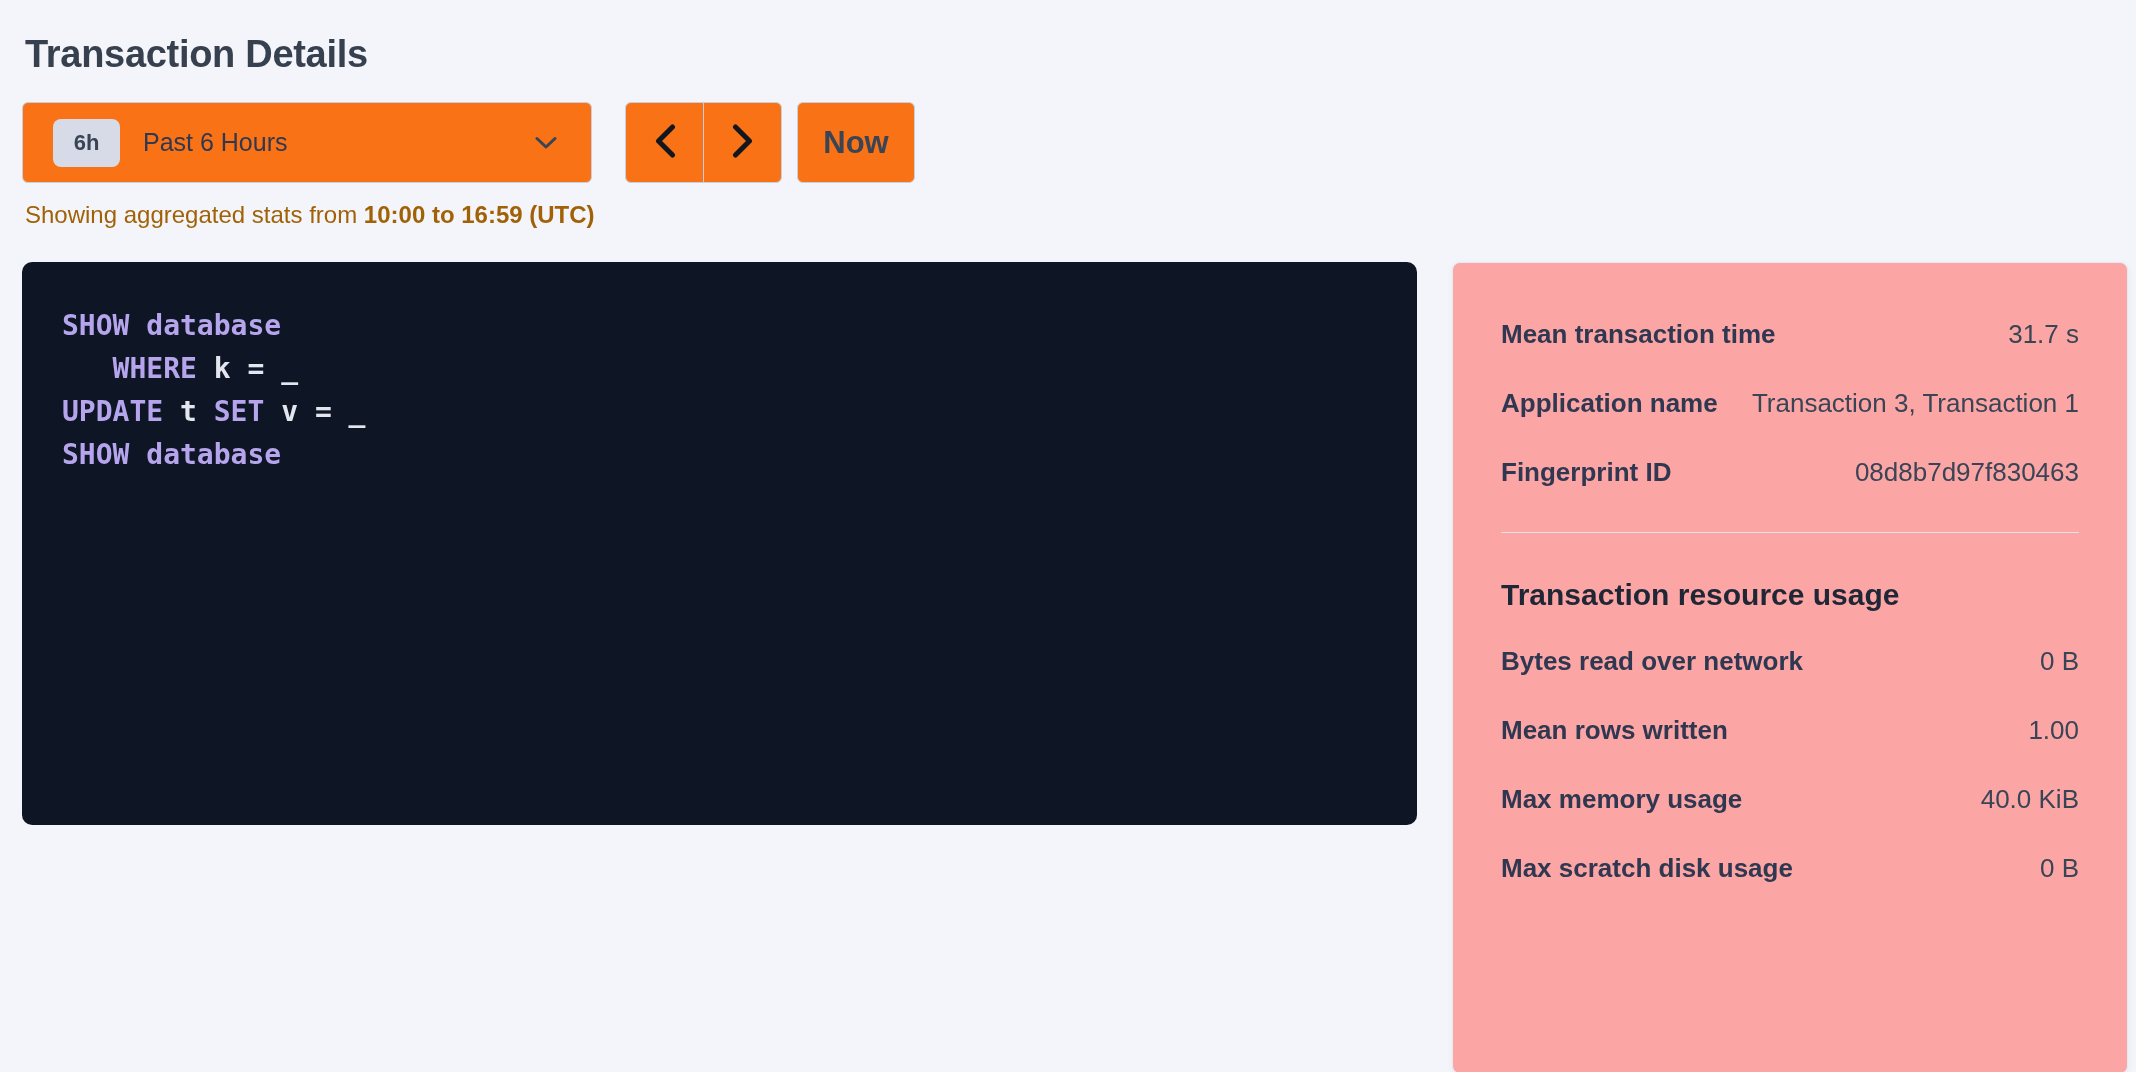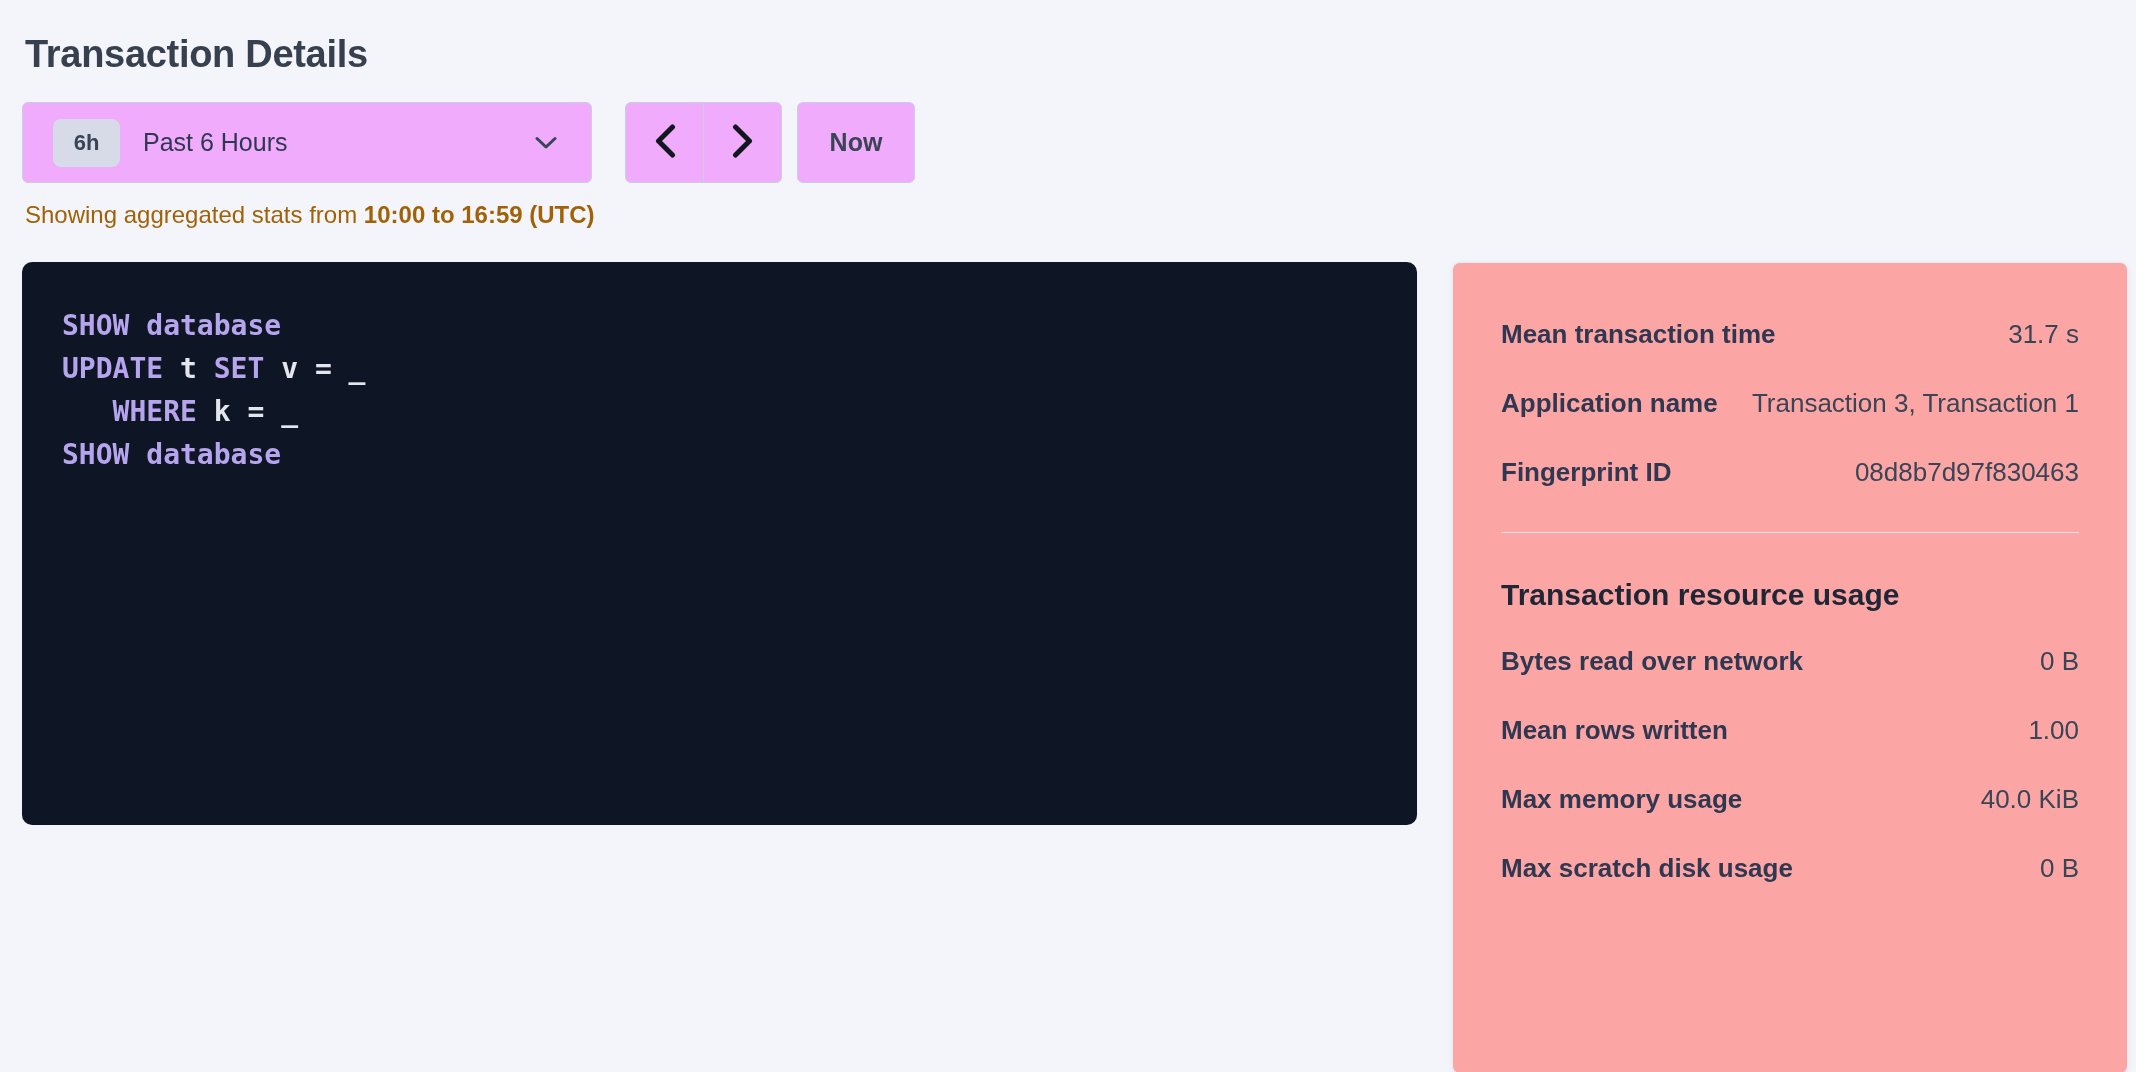--- a/index.html
+++ b/index.html
@@ -14,21 +14,21 @@
 
   .page-title {
     margin: 8px 0 0 3px;
     font-size: 38px; line-height: 48px; font-weight: 700;
     color: #36404f; letter-spacing: -0.3px;
   }
 
   
   .controls { display: flex; align-items: stretch; height: 81px; margin-top: 24px; }
   .ctl-btn {
-    background: #f0abfc; border: 1px solid #c9cfe0; cursor: pointer;
+    background: #f97316; border: 1px solid #c9cfe0; cursor: pointer;
     font-family: "Liberation Sans", sans-serif; color: #394455;
   }
   .range-select {
     width: 570px; border-radius: 6px;
     display: flex; align-items: center; padding: 0 34px 0 30px;
   }
   .range-badge {
     width: 67px; height: 48px; border-radius: 8px;
     background: #d7dbe7; color: #394455;
     font-size: 22px; font-weight: 700;
@@ -39,21 +39,21 @@
 
   .arrow-group { display: flex; margin-left: 33px; }
   .arrow-btn {
     width: 79px; display: flex; align-items: center; justify-content: center;
   }
   .arrow-btn.prev { border-radius: 6px 0 0 6px; }
   .arrow-btn.next { border-radius: 0 6px 6px 0; margin-left: -1px; }
 
   .now-btn {
     margin-left: 15px; width: 118px; border-radius: 6px;
-    font-size: 25px; font-weight: 700; color: #394455;
+    font-size: 31px; font-weight: 700; color: #394455;
     display: flex; align-items: center; justify-content: center;
   }
 
   .summary {
     margin: 17px 0 0 3px;
     font-size: 24px; line-height: 30px; color: #a16207;
   }
   .summary b { font-weight: 700; }
 
   
@@ -126,22 +126,22 @@
     </div>
 
     <button class="ctl-btn now-btn">Now</button>
   </div>
 
   <p class="summary"><span>Showing aggregated stats from </span><b>10:00 to 16:59 (UTC)</b></p>
 
   <div class="main">
     <div class="sql-box" id="sql-box">
         <div class="sql-line"><span class="tok-keyword">SHOW database</span></div>
+        <div class="sql-line"><span class="tok-plain">   </span><span class="tok-keyword">WHERE</span><span class="tok-plain"> k = _</span></div>
         <div class="sql-line"><span class="tok-keyword">UPDATE</span><span class="tok-plain"> t </span><span class="tok-keyword">SET</span><span class="tok-plain"> v = _</span></div>
-        <div class="sql-line"><span class="tok-plain">   </span><span class="tok-keyword">WHERE</span><span class="tok-plain"> k = _</span></div>
         <div class="sql-line"><span class="tok-keyword">SHOW database</span></div>
       </div>
 
     <aside class="card">
       <div id="summary-rows">
           <div class="stat-row">
             <span class="stat-label">Mean transaction time</span>
             <span class="stat-value">31.7 s</span>
           </div>
           <div class="stat-row">

